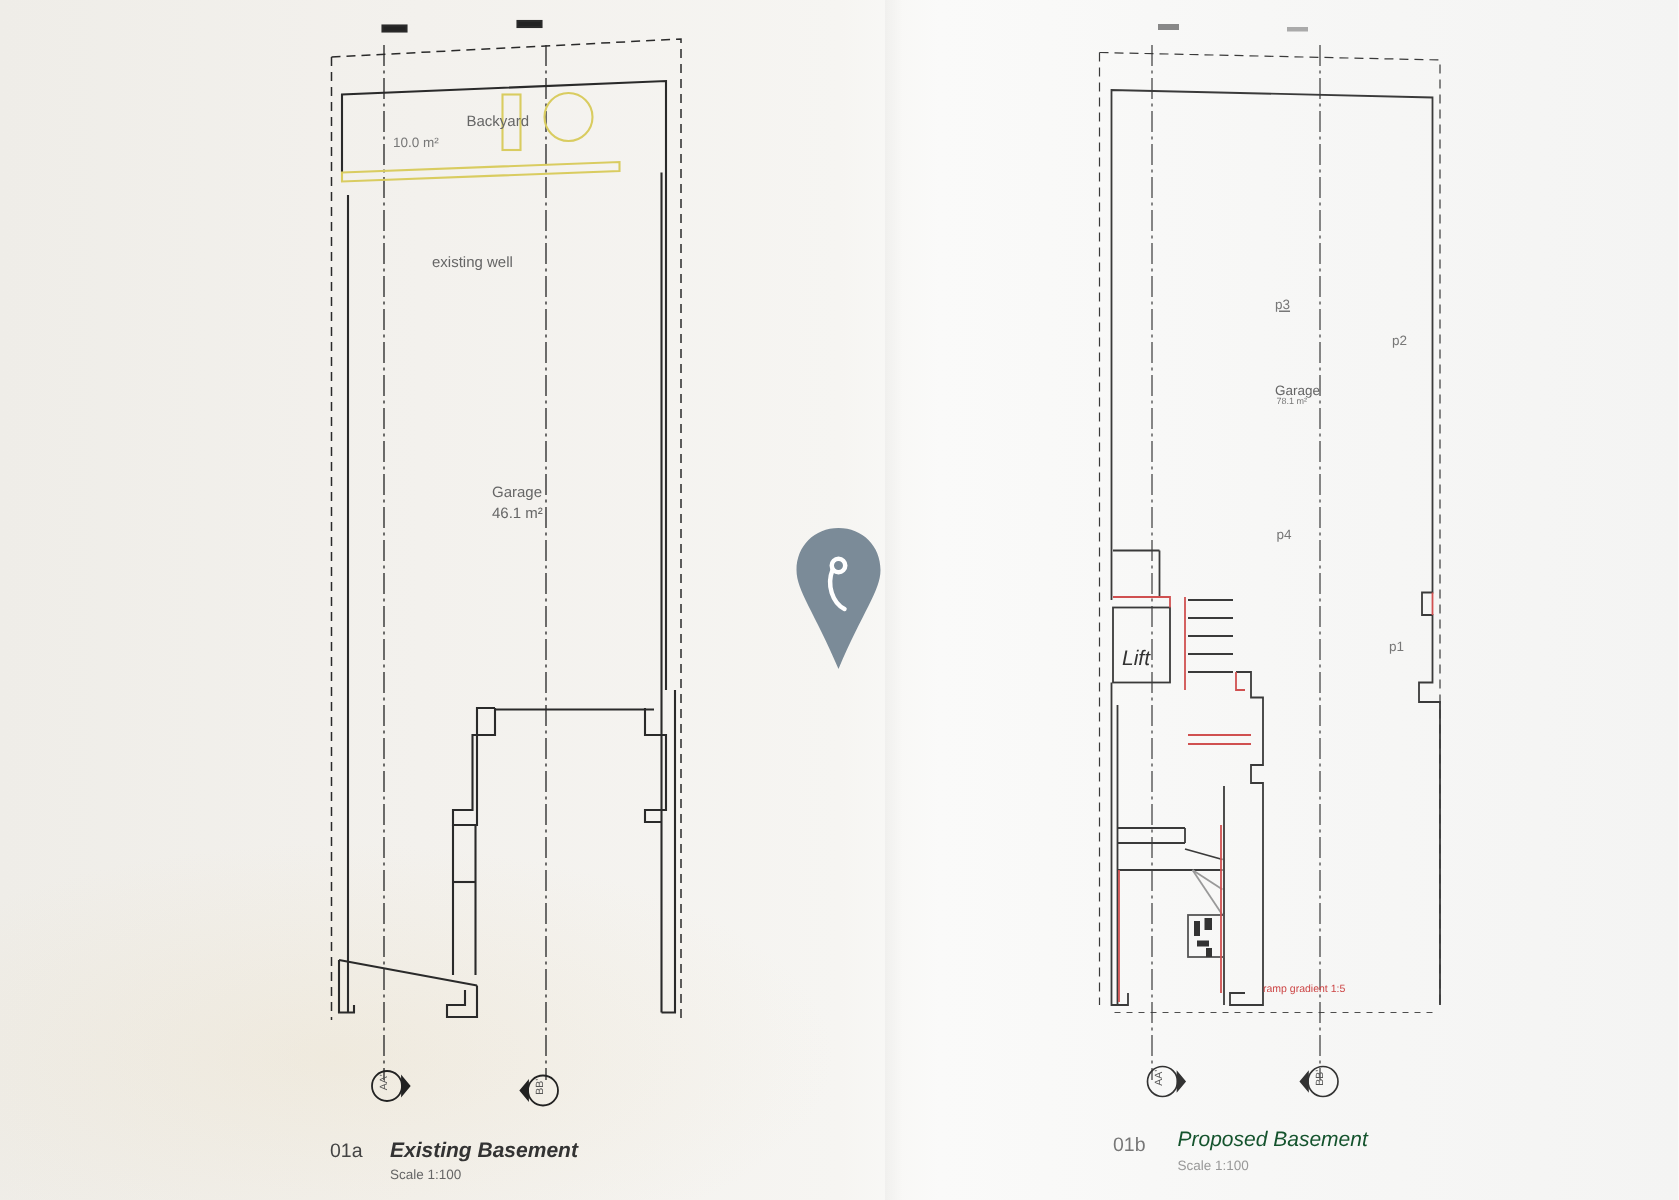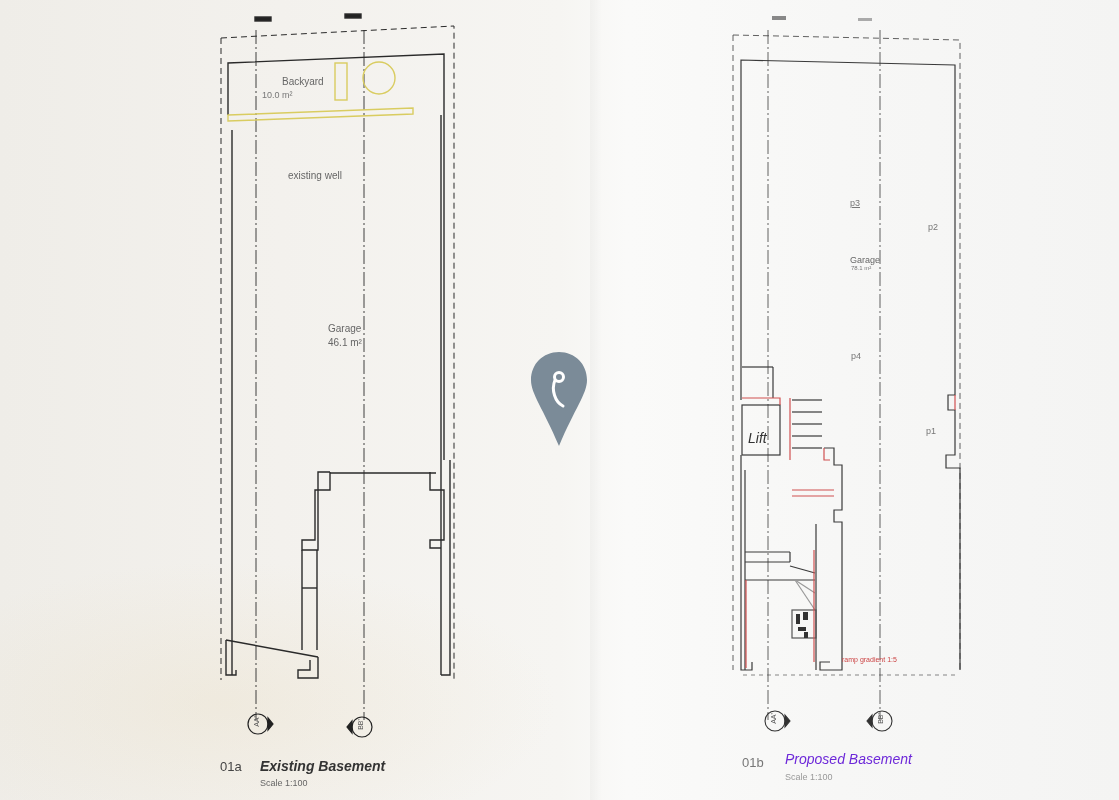--- a/index.html
+++ b/index.html
@@ -118,21 +118,21 @@
   </g>
 
   <g stroke="#333" fill="none" stroke-width="1.1">
     <circle cx="775" cy="721" r="10"></circle>
     <polygon points="785,715 790,721 785,727" fill="#333"></polygon>
     <circle cx="882" cy="721" r="10"></circle>
     <polygon points="872,715 867,721 872,727" fill="#333"></polygon>
   </g>
 </svg>
 
-<div class="lbl room" style="left:242px;top:76px;padding-left:40px;">Backyard</div>
+<div class="lbl room" style="left:271px;top:76px;padding-left:40px;">Backyard</div>
 <div class="lbl small" style="left:262px;top:90px;">10.0 m²</div>
 <div class="lbl room" style="left:288px;top:170px;">existing well</div>
 <div class="lbl room" style="left:328px;top:323px;">Garage</div>
 <div class="lbl room" style="left:328px;top:337px;">46.1 m²</div>
 
 <div class="lbl" style="left:251px;top:718px;font-size:7px;transform:rotate(-90deg);">AA'</div>
 <div class="lbl" style="left:355px;top:721px;font-size:7px;transform:rotate(-90deg);">BB'</div>
 
 <div class="lbl code" style="left:220px;top:759px;">01a</div>
 <div class="lbl title" style="left:260px;top:758px;font-weight:bold;">Existing Basement</div>
@@ -144,21 +144,21 @@
 <div class="lbl small" style="left:851px;top:265px;font-size:6px;">78.1 m²</div>
 <div class="lbl small" style="left:851px;top:351px;">p4</div>
 <div class="lbl small" style="left:926px;top:426px;">p1</div>
 <div class="lbl room" style="left:748px;top:430px;font-style:italic;font-size:14px;color:#333;">Lift</div>
 <div class="lbl red" style="left:842px;top:656px;">ramp gradient 1:5</div>
 
 <div class="lbl" style="left:768px;top:715px;font-size:7px;transform:rotate(-90deg);">AA'</div>
 <div class="lbl" style="left:875px;top:715px;font-size:7px;transform:rotate(-90deg);">BB'</div>
 
 <div class="lbl code" style="left:742px;top:755px;color:#777;">01b</div>
-<div class="lbl title" style="left:785px;top:751px;color:#6d28d9;text-align:right;">Proposed Basement</div>
+<div class="lbl title" style="left:785px;top:751px;color:#14532d;text-align:right;">Proposed Basement</div>
 <div class="lbl scale" style="left:785px;top:772px;color:#999;">Scale 1:100</div>
 
 <div class="pin">
   <svg width="60" height="98" viewBox="0 0 60 98">
     <path d="M30 2 C14 2 2 14 2 30 C2 44 14 58 30 96 C46 58 58 44 58 30 C58 14 46 2 30 2 Z" fill="#7b8b98"></path>
     <circle cx="30" cy="27" r="4.5" fill="none" stroke="#fff" stroke-width="3"></circle>
     <path d="M26 30 C22 40 26 52 34 56" fill="none" stroke="#fff" stroke-width="3" stroke-linecap="round"></path>
   </svg>
 </div>
 

